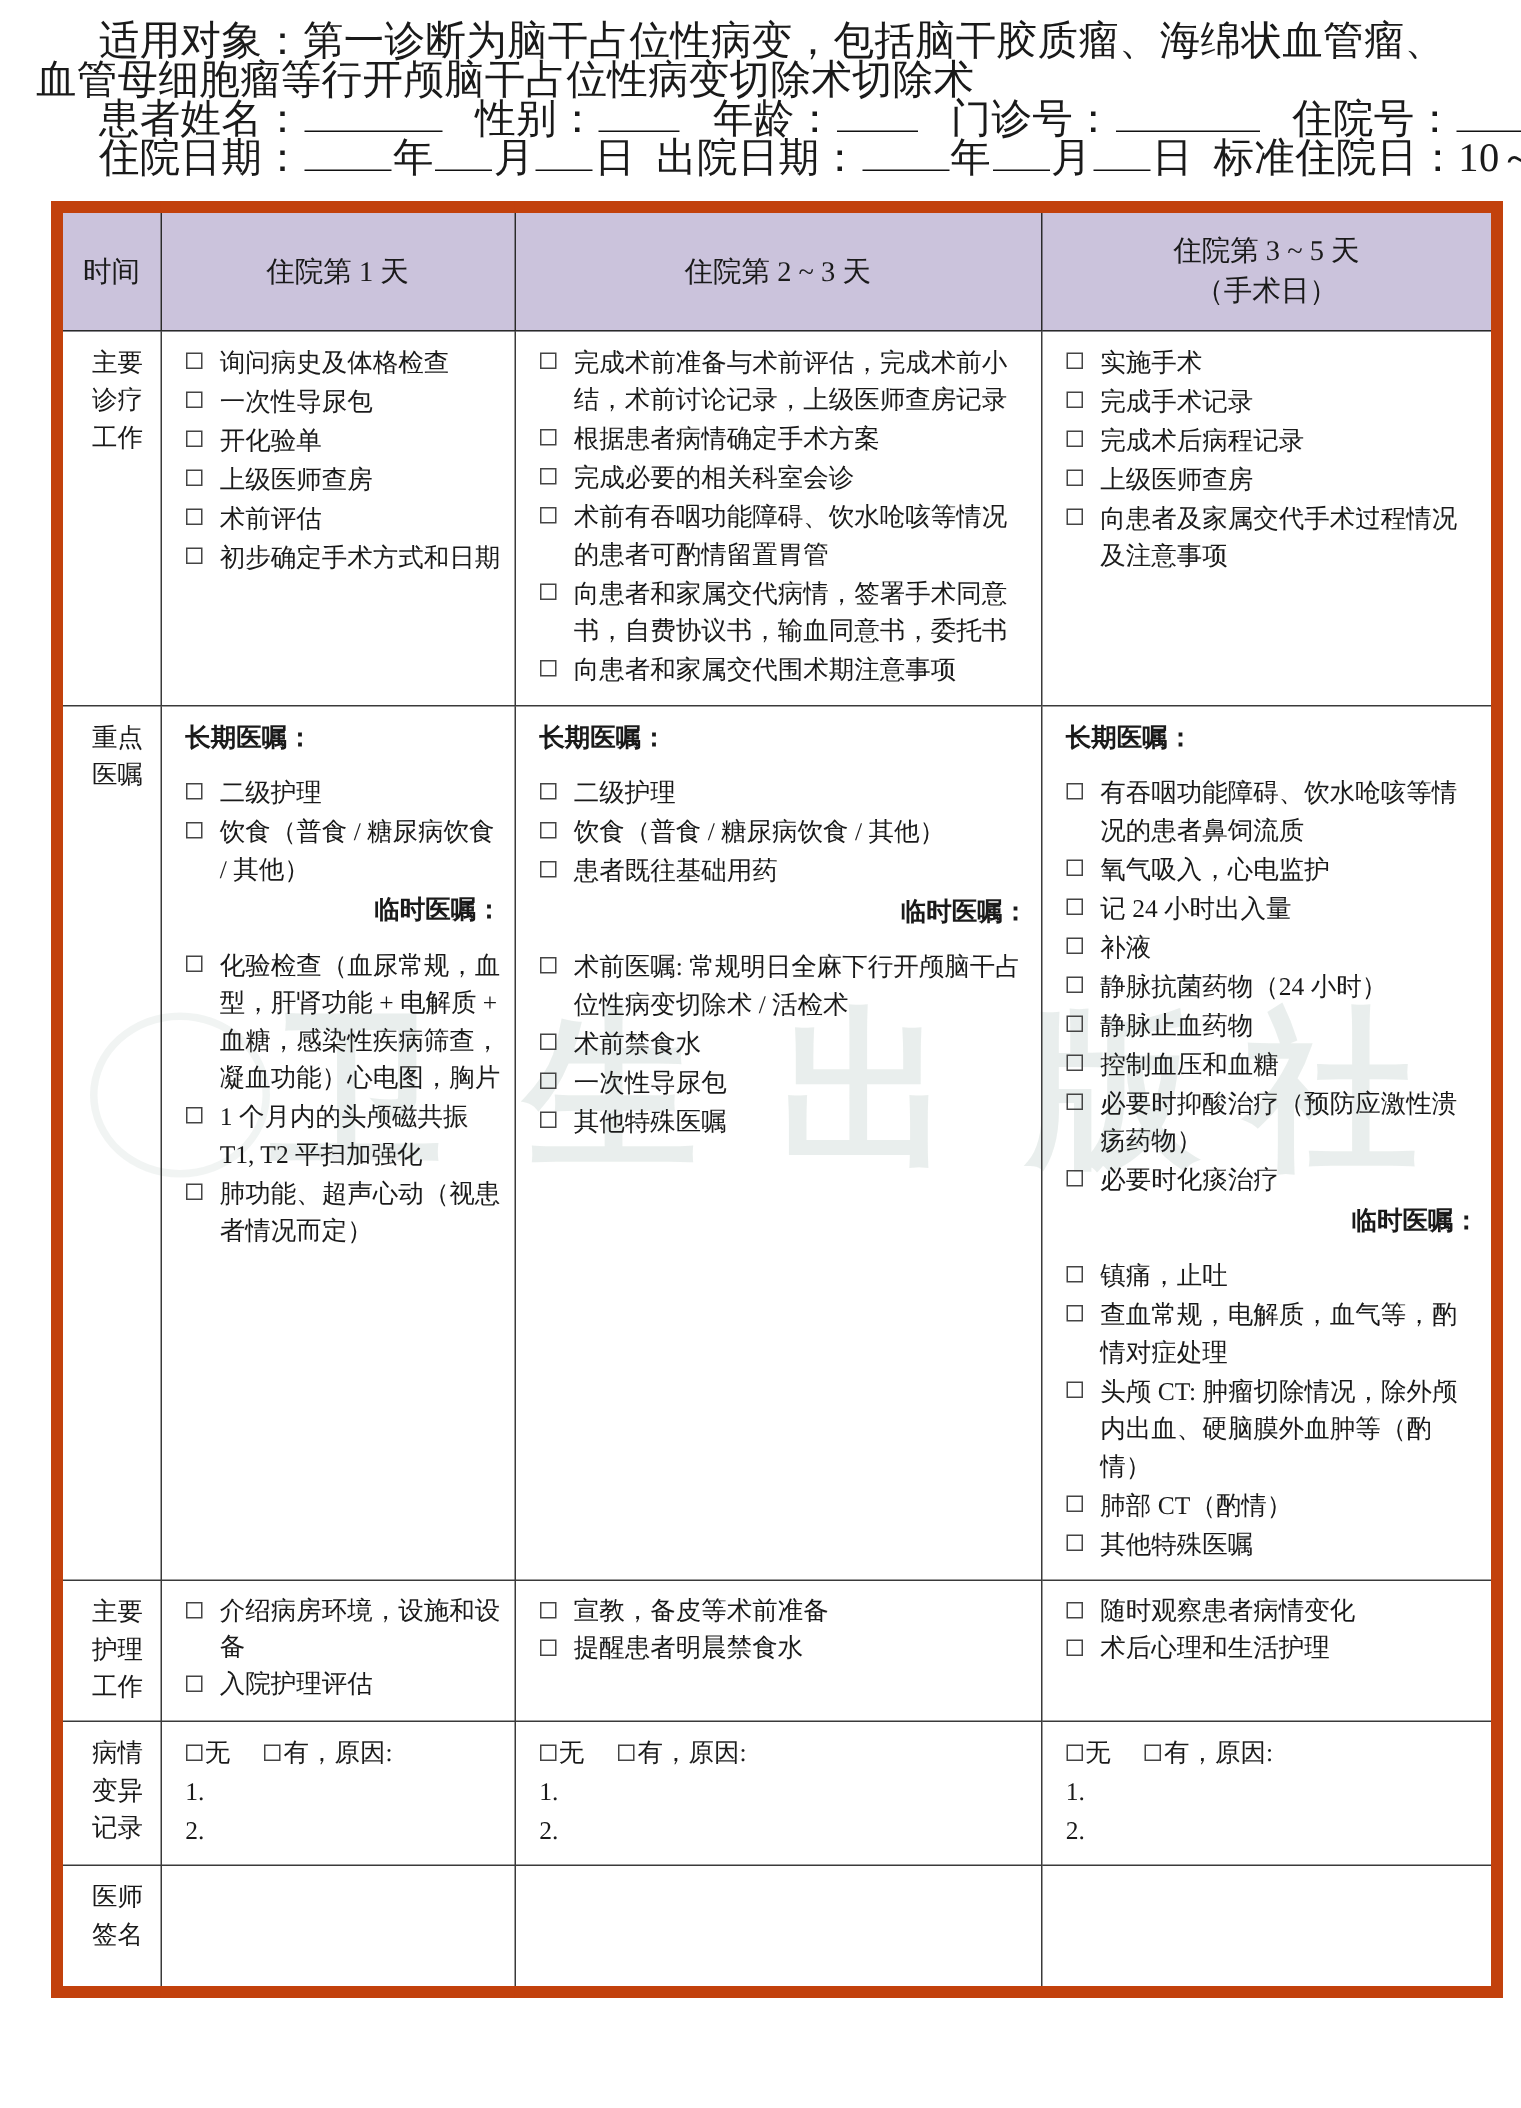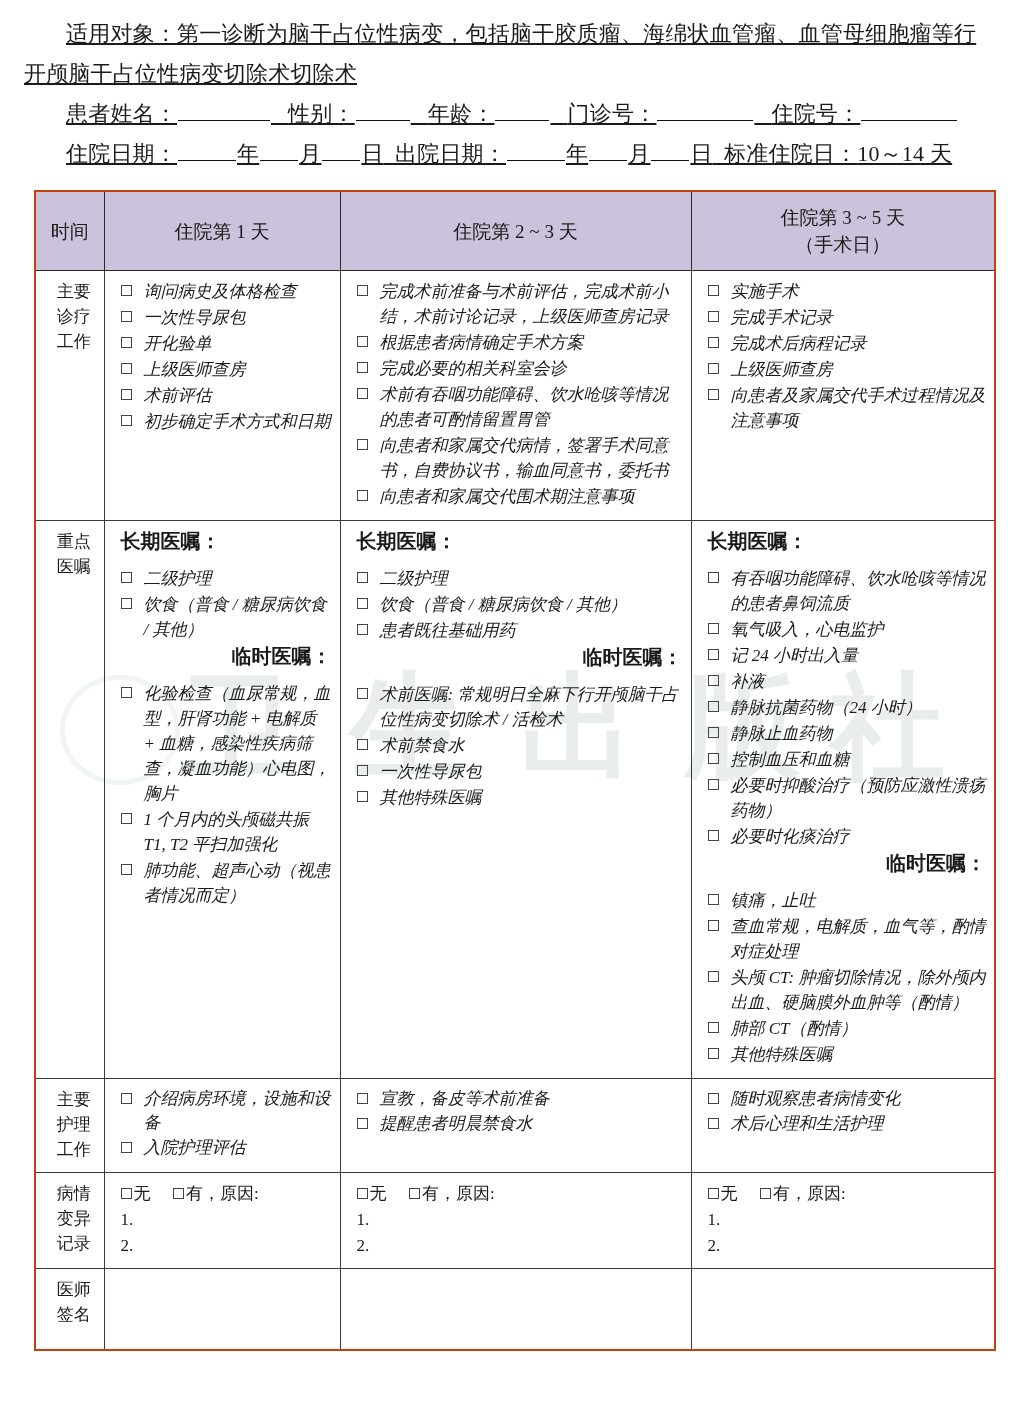--- a/index.html
+++ b/index.html
@@ -46,25 +46,24 @@
     box-sizing: border-box;
   }
 
   
   .doc-head {
     position: relative;
     z-index: 2;
     padding: 14px 24px 0 24px;
   }
   .head-line {
-    font-size: 22px;
-    line-height: 40px;
+    font-size: 27px;
+    line-height: 26px;
     letter-spacing: 0.2px;
     white-space: nowrap;
-    text-decoration: underline;
   }
   .head-line.p1 { text-indent: 42px; white-space: normal; }
   .head-line.indent { padding-left: 42px; }
   .ul-blank {
     display: inline-block;
     border-bottom: 1.6px solid #111;
     vertical-align: baseline;
     height: 18px;
     margin: 0 1px;
   }
@@ -78,21 +77,21 @@
   .u-d    { width: 38px; }
 
   
   .cp-table {
     position: relative;
     z-index: 2;
     border-collapse: collapse;
     table-layout: fixed;
     width: 960px;
     margin: 16px 0 0 34px;
-    border: 2px solid #c2410c;
+    border: 8px solid #c2410c;
   }
   .cp-table td, .cp-table th {
     border: 1px solid #3a3a3a;
     vertical-align: top;
     padding: 8px 8px 10px 16px;
     font-size: 17px;
     line-height: 25px;
     background: transparent;
   }
   .cp-table thead th {
@@ -117,21 +116,20 @@
     line-height: 27px;
     padding: 8px 2px;
     white-space: nowrap;
   }
 
   
   ul.ck {
     list-style: none;
     margin: 0;
     padding: 0;
-    font-style: italic;
   }
   ul.ck > li {
     position: relative;
     padding-left: 23px;
     margin: 0 0 1px 0;
     text-indent: 0;
   }
   ul.ck > li::before {
     content: "";
     position: absolute;
@@ -139,21 +137,21 @@
     top: 6px;
     width: 11px;
     height: 11px;
     border: 1.3px solid #444;
     box-sizing: border-box;
   }
   .subhead {
     font-weight: 700;
     margin: 0 0 1px 0;
     font-family: "Liberation Sans", "DejaVu Sans", sans-serif;
-    font-size: 20px;
+    font-size: 17px;
   }
   .subhead + ul.ck { margin-top: 12px; }
   ul.ck + .subhead { margin-top: 2px; text-align: right; }
 
   
   .var-line {
     position: relative;
     white-space: nowrap;
   }
   .var-line .ckbox {

